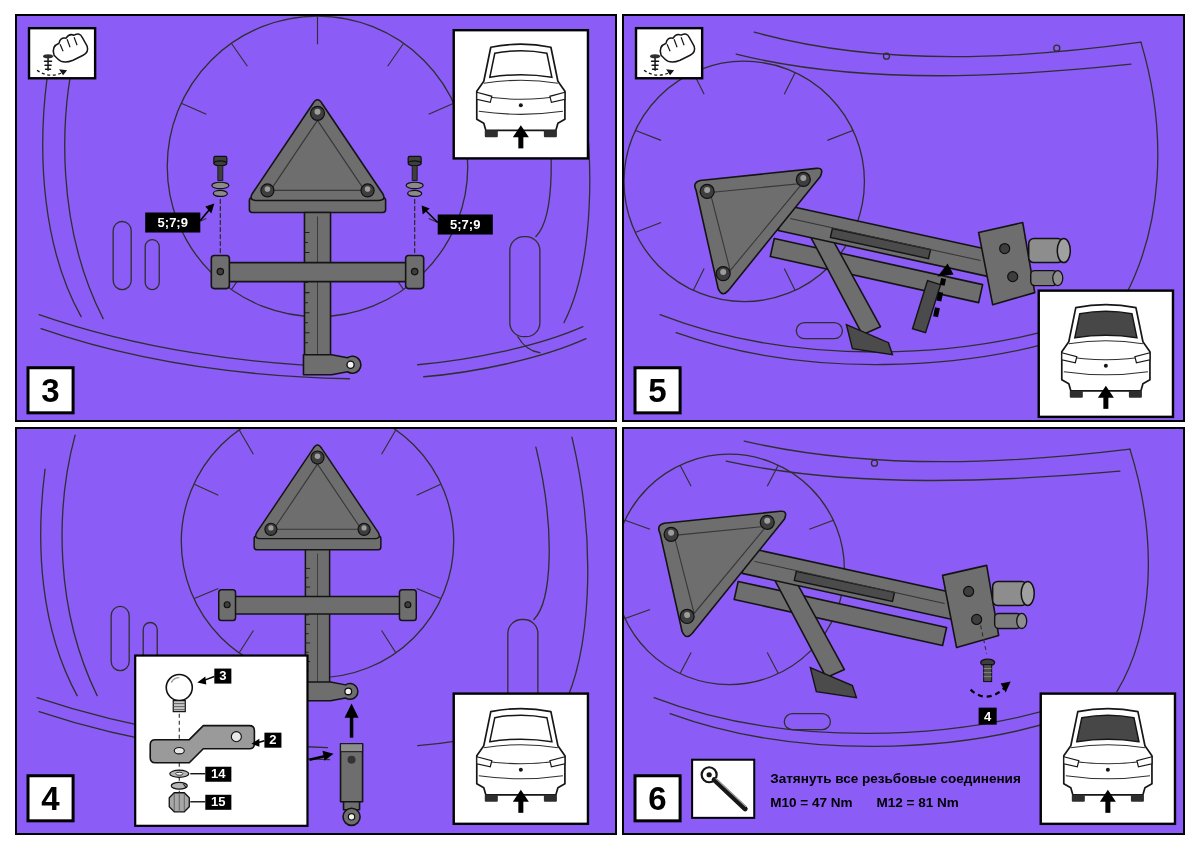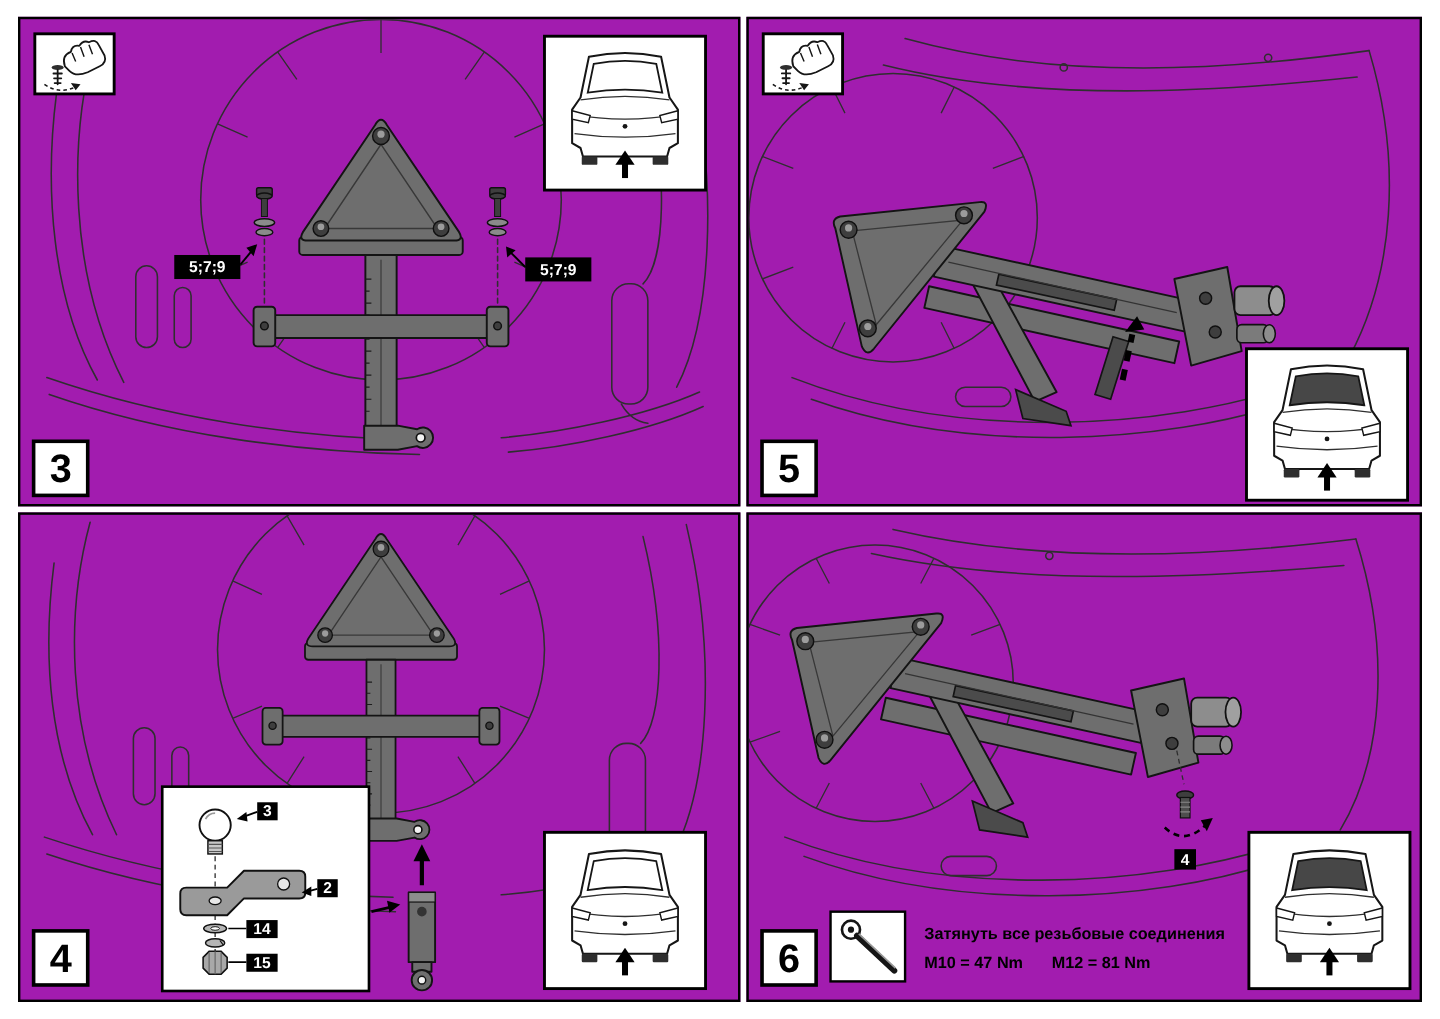--- a/index.html
+++ b/index.html
@@ -1,18 +1,18 @@
 <!DOCTYPE html>
 <html><head>
 <meta charset="utf-8">
 <style>
   html,body{margin:0;padding:0}
   body{width:1200px;height:849px;background:#fff;font-family:"Liberation Sans",sans-serif;position:relative}
   .sheet{position:absolute;inset:0;background:#fff}
-  .panel{position:absolute;border:2.5px solid #000;background:#a21caf;box-sizing:border-box}
+  .panel{position:absolute;border:2.5px solid #000;background:#8b5cf6;box-sizing:border-box}
   .panel svg{display:block;width:100%;height:100%}
   .ln{fill:none;stroke:#2f2f2f;stroke-width:1.3;stroke-linecap:round}
   .lnt{fill:none;stroke:#2f2f2f;stroke-width:1.1}
   .part{fill:#6e6e6e;stroke:#141414;stroke-width:1.6;stroke-linejoin:round}
   .partD{fill:#4b4b4b;stroke:#141414;stroke-width:1.4}
   .bolt{fill:#3e3e3e;stroke:#101010;stroke-width:1.2}
   .hl{fill:#9c9c9c;stroke:none}
   .dash{stroke-dasharray:4 3}
   .co{fill:#000}
   .cot{fill:#fff;font-weight:bold;font-size:13px;text-anchor:middle}

